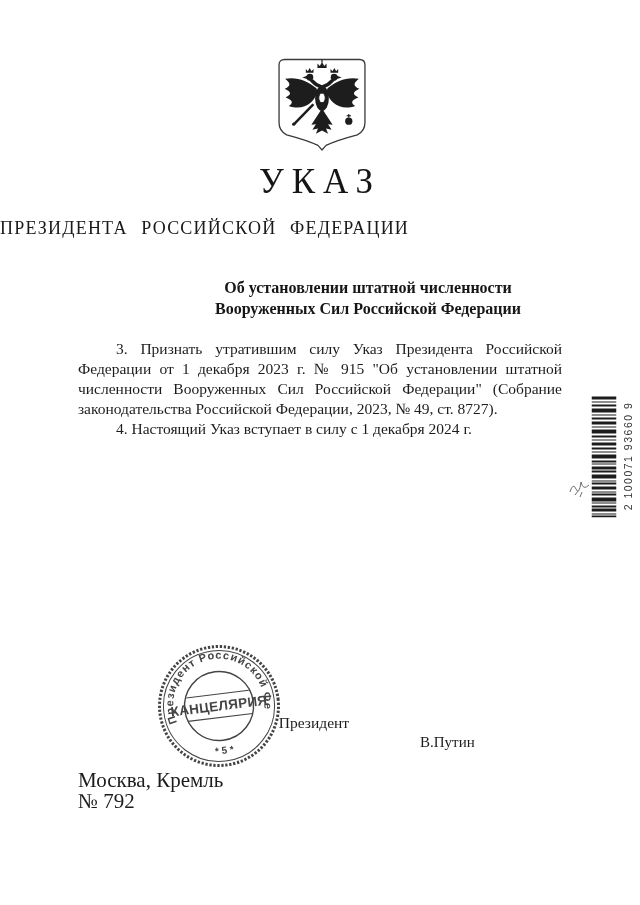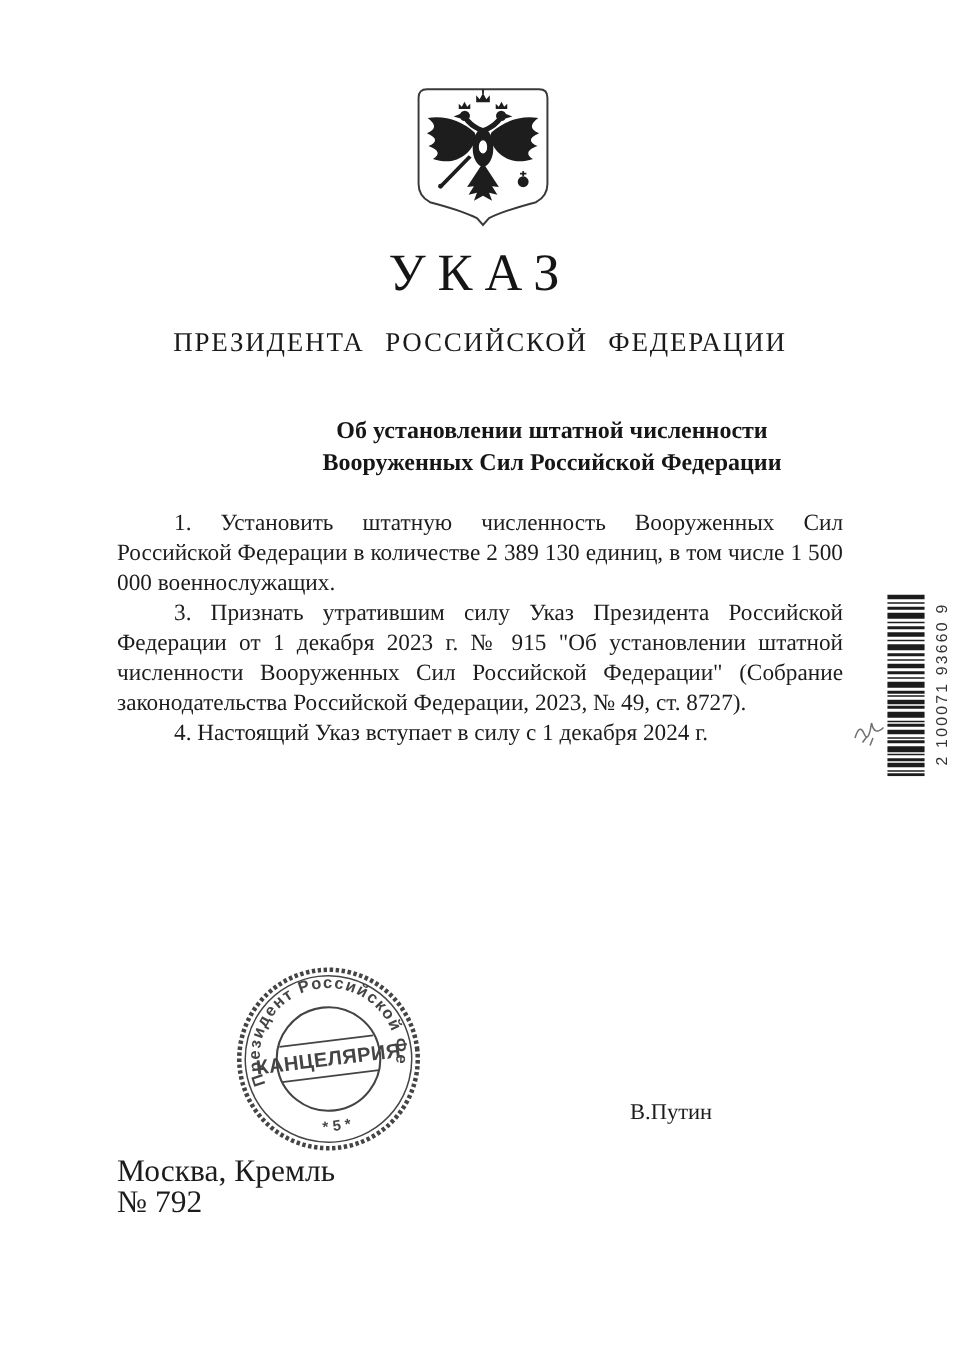--- a/index.html
+++ b/index.html
@@ -16,21 +16,21 @@
   
   .emblem{left:277px;top:58px;width:90px;height:95px;}
   .doc-type{
     left:0;top:162px;width:640px;
     text-align:center;
     font-size:35px;letter-spacing:8px;
     color:#151515;
   }
   .issuer{
     left:0;top:218px;width:640px;
-    text-align:center;
+    text-align:left;
     font-size:18px;letter-spacing:1.2px;word-spacing:8px;
     color:#1a1a1a;
   }
   .doc-title{
     left:0;top:277px;width:640px;
     text-align:center;
     font-size:16px;font-weight:bold;line-height:21px;
     color:#161616;
     padding-left:48px;
   }
@@ -115,26 +115,26 @@
 </div>
 
 <div class="abs doc-type">УКАЗ</div>
 <div class="abs issuer">ПРЕЗИДЕНТА РОССИЙСКОЙ ФЕДЕРАЦИИ</div>
 <div class="abs doc-title">
   <div>Об установлении штатной численности</div>
   <div>Вооруженных Сил Российской Федерации</div>
 </div>
 
 <div class="abs body-text">
-  <p>1. Установить штатную численность Вооруженных Сил Российской Федерации в количестве 2 389 130 единиц, в том числе 1 500 000 военнослужащих.</p>
   <p>3. Признать утратившим силу Указ Президента Российской Федерации от 1 декабря 2023 г. № 915 "Об установлении штатной численности Вооруженных Сил Российской Федерации" (Собрание законодательства Российской Федерации, 2023, № 49, ст. 8727).</p>
   <p>4. Настоящий Указ вступает в силу с 1 декабря 2024 г.</p>
 </div>
 
 <div class="abs sig-post">
+  <div>Президент</div>
 </div>
 <div class="abs sig-name">В.Путин</div>
 
 <div class="abs stamp">
   <svg viewBox="0 0 126 126" width="126" height="126" aria-hidden="true">
     <g transform="rotate(-7 63 63)" fill="none" stroke="#2b2b2b">
       <circle cx="63" cy="63" r="59.5" stroke-width="3" stroke-dasharray="2.3 1.7"></circle>
       <circle cx="63" cy="63" r="55.5" stroke-width="1"></circle>
       <circle cx="63" cy="63" r="34.5" stroke-width="1.4"></circle>
       <path d="M31.5,51 L94.5,51" stroke-width="1.1"></path>

